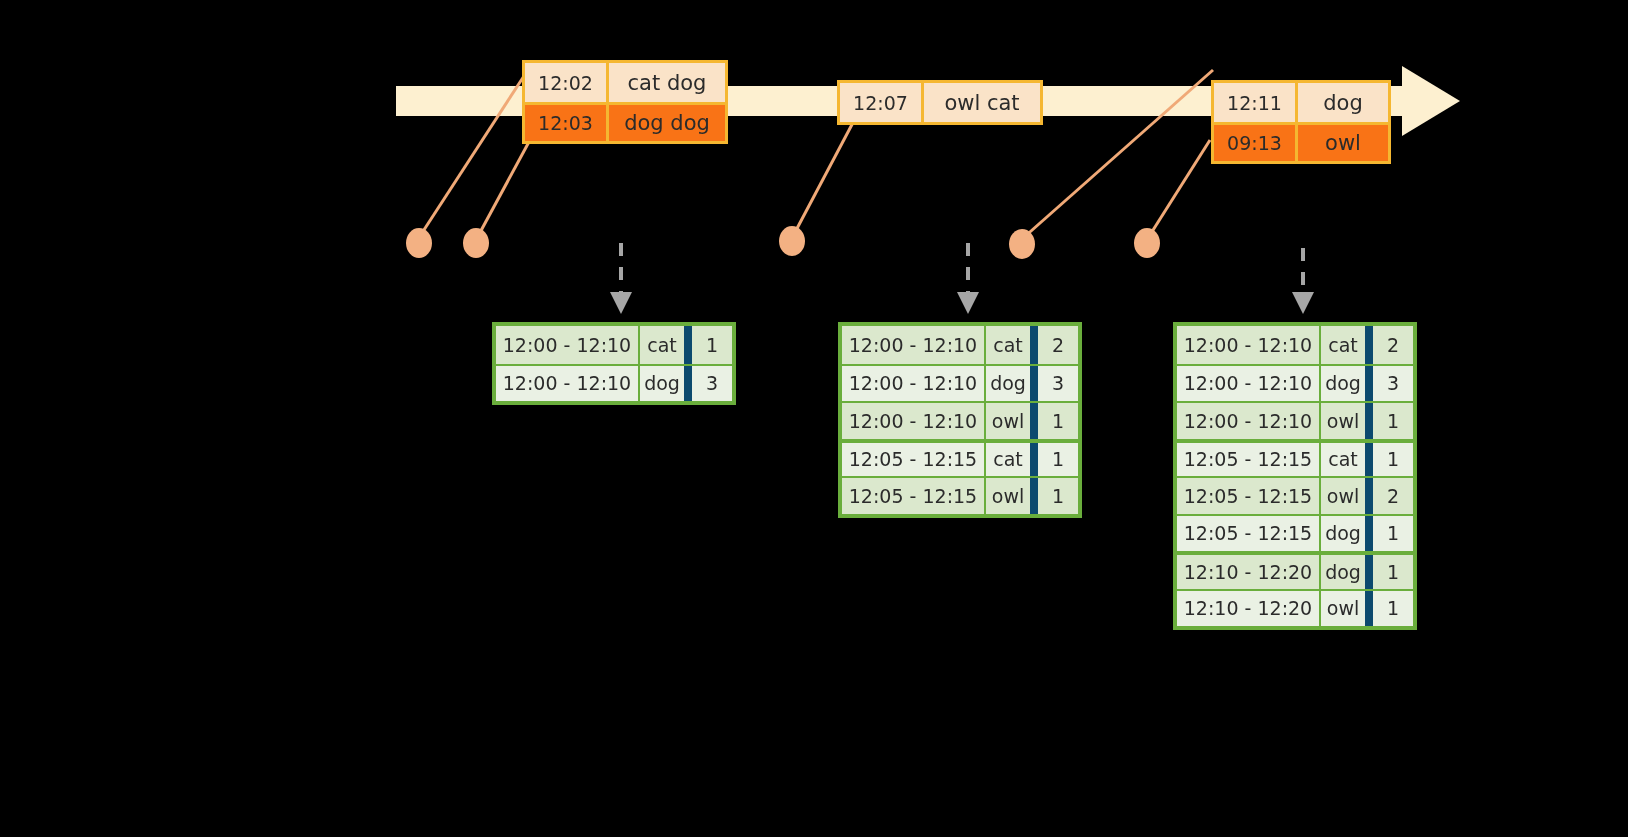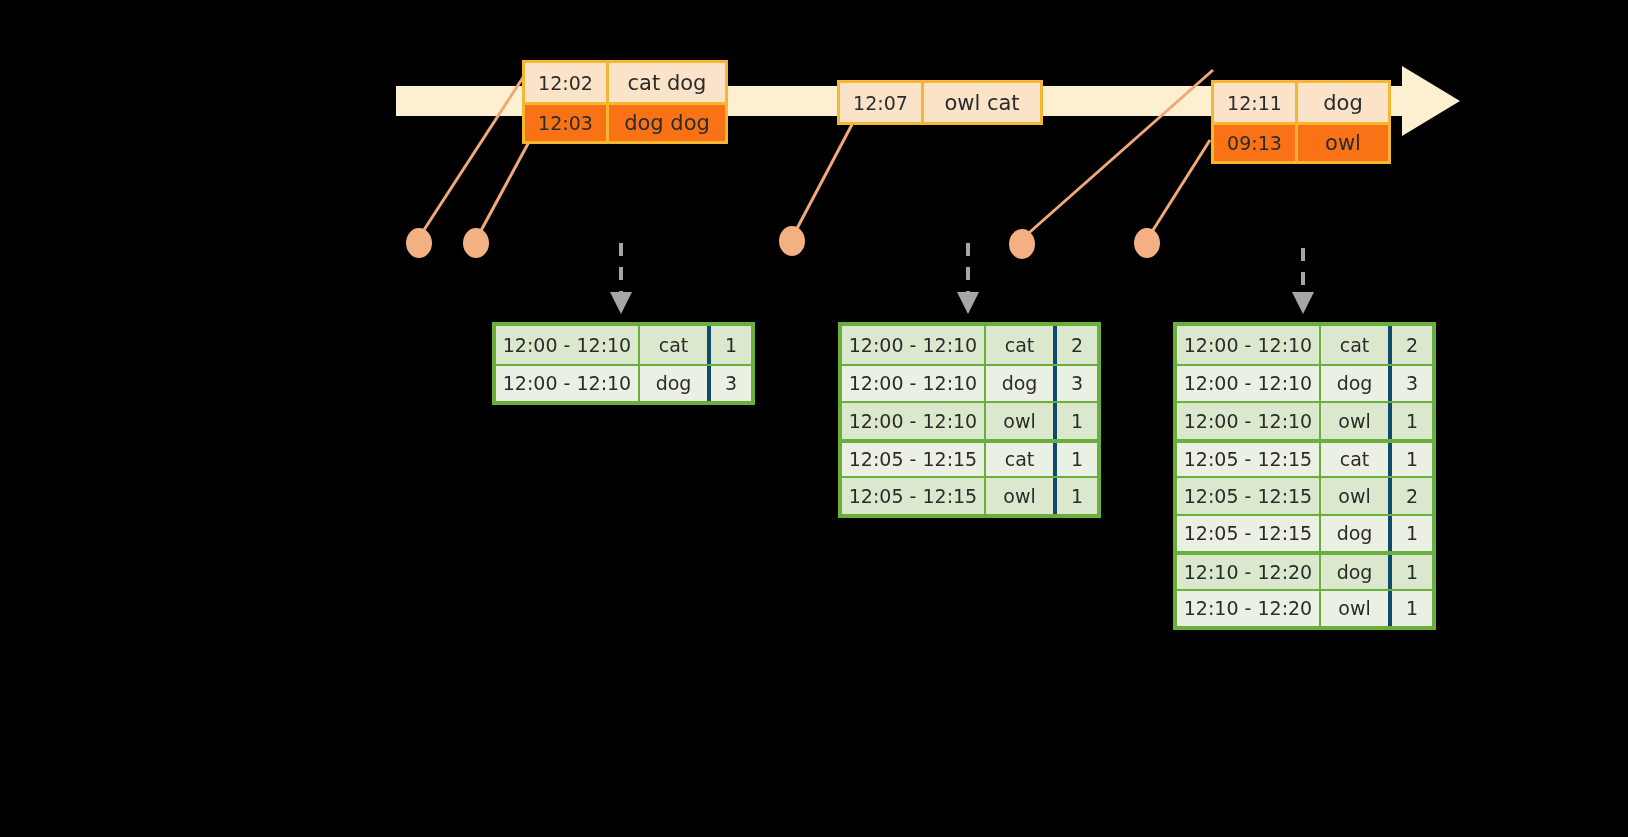--- a/index.html
+++ b/index.html
@@ -82,21 +82,21 @@
   .rrow.sep { border-top: 4px solid #6aae3c; }
   .rcell {
     box-sizing: border-box;
     display: flex;
     align-items: center;
     justify-content: center;
     font-size: 19px;
     color: #2b2b2b;
   }
   .rcell.window { width: 144px; border-right: 2px solid #6aae3c; }
-  .rcell.key { width: 71px; border-right: 4px solid #0c4a6e; }
+  .rcell.key { width: 52px; border-right: 8px solid #0c4a6e; }
   .rcell.count { width: 40px; }
   .rband-a .rcell { background: #dbe8cd; }
   .rband-b .rcell { background: #eaf1e4; }
 </style>
 </head>
 <body>
 
 <div id="stage">
 
   <svg class="layer" viewBox="0 0 1628 837" xmlns="http://www.w3.org/2000/svg">

